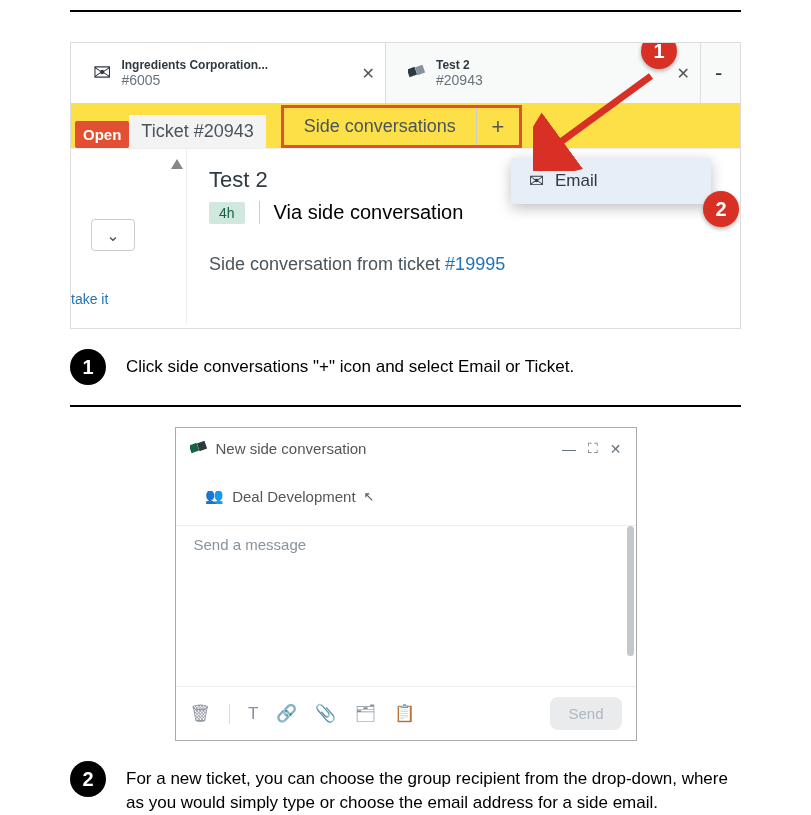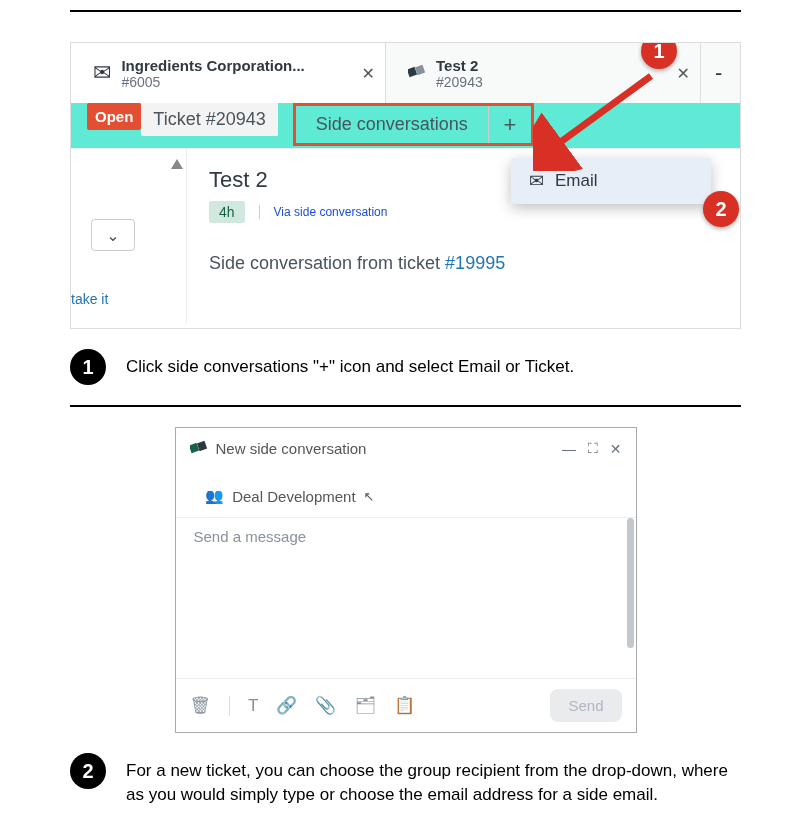--- a/index.html
+++ b/index.html
@@ -6,61 +6,61 @@
     .hr{border:0;border-top:2px solid #000;margin:0 60px 30px}
     .hr2{border:0;border-top:2px solid #000;margin:10px 60px 20px}
     .shot{position:relative;margin:0 60px;border:1px solid #ddd;background:#fff;overflow:hidden}
     .shot1{height:285px}
     .tabs{display:flex;align-items:stretch;background:#f8f9f9;height:60px}
     .tab{display:flex;align-items:center;padding:0 12px;border-right:1px solid #ddd;background:#fff;position:relative;flex:0 0 290px}
     .tab.active{background:#fff}
     .tab.inactive{background:#f8f9f9}
     .env{font-size:22px;margin:0 10px}
     .disc{font-size:16px;margin:0 10px}
-    .tt{font-size:15px;font-weight:600;color:#2f3941}
+    .tt{font-size:12px;font-weight:600;color:#2f3941}
     .tn{font-size:14px;color:#68737d}
     .tabx{position:absolute;right:10px;font-size:16px;color:#555;cursor:pointer}
     .dash{padding:0 14px;font-size:22px;color:#333;align-self:center}
-    .row2{display:flex;align-items:flex-start;height:45px;background:#5eead4;border-bottom:1px solid #eee;padding-left:16px}
+    .row2{display:flex;align-items:flex-end;height:45px;background:#fde047;border-bottom:1px solid #eee;padding-left:4px}
     .open{background:#e34f32;color:#fff;font-weight:700;padding:5px 8px;font-size:15px;border-radius:2px}
     .ticklabel{background:#f3f3f3;padding:6px 12px;font-size:18px;color:#49545c;margin-right:15px}
     .sideconv-wrap{display:flex;align-items:center;border:3px solid #e34f32;padding:0}
     .sideconv{padding:8px 20px;font-size:18px;color:#49545c;border-right:1px solid #ccc}
     .plus{width:42px;text-align:center;font-size:22px;color:#555;cursor:pointer}
     .content{display:flex}
     .left{width:115px;border-right:1px solid #eee;position:relative}
     .scroll{position:absolute;right:3px;top:10px;width:0;height:0;border-left:6px solid transparent;border-right:6px solid transparent;border-bottom:10px solid #888}
     .chev{margin:70px 0 0 20px;width:42px;height:30px;border:1px solid #ccc;border-radius:4px;display:flex;align-items:center;justify-content:center;font-size:16px;color:#555}
     .take{margin:40px 0 16px 0px;color:#1f73b7;font-size:14px}
     .main{flex:1;padding:18px 22px}
     .t2{font-size:22px;color:#2f3941;margin-bottom:8px}
     .meta{display:flex;align-items:center;gap:14px;margin-bottom:30px}
     .badge4h{background:#d1e8df;color:#186146;padding:3px 10px;font-size:14px;font-weight:400;border-radius:2px}
-    .via{color:#1d4ed8;font-size:12px;border-left:1px solid #ccc;padding-left:14px}
+    .via{color:#000000;font-size:20px;border-left:1px solid #ccc;padding-left:14px}
     .from{font-size:18px;color:#49545c}
     .link{color:#1f73b7}
     .dropdown{position:absolute;top:115px;left:440px;width:200px;background:#fff;box-shadow:0 4px 14px rgba(0,0,0,0.25);border-radius:3px;z-index:5}
     .ditem{display:flex;align-items:center;padding:12px 18px;font-size:17px;color:#2f3941;cursor:pointer}
     .ditem:first-child{background:#e8eef7}
     .ditem .ico{width:26px;font-size:18px}
     .marker{position:absolute;width:36px;height:36px;border-radius:50%;background:#d93025;color:#fff;font-weight:700;font-size:20px;display:flex;align-items:center;justify-content:center;box-shadow:0 2px 4px rgba(0,0,0,0.3);z-index:10}
     .m1{top:-10px;left:570px}
     .m2{top:148px;left:632px}
     .arrow{position:absolute;top:18px;left:462px;z-index:8}
     .step{display:flex;align-items:flex-start;gap:20px;margin:20px 60px}
     .stepnum{flex:0 0 36px;width:36px;height:36px;border-radius:50%;background:#000;color:#fff;font-weight:700;font-size:20px;display:flex;align-items:center;justify-content:center}
     .steptxt{font-size:17px;color:#000;line-height:1.4;padding-top:6px}
     .shot2{width:460px;margin:0 auto;border:1px solid #aaa;background:#fff;position:relative}
     .nscheader{display:flex;align-items:center;padding:12px 14px;font-size:15px;color:#555}
     .nsctitle{flex:1}
     .hicon{margin-left:12px;font-size:14px;color:#68737d;cursor:pointer}
     .inputwrap{margin:0 14px;border:2px solid #4f8dc7}
     .input{width:100%;box-sizing:border-box;border:0;padding:8px 10px;font-size:16px;outline:0}
     .sugg{margin:6px 14px 0;padding:12px 16px;font-size:15px;color:#555;display:flex;align-items:center;gap:8px;cursor:pointer}
-    .msg{margin:0 0 0;padding:10px 18px;color:#87929d;font-size:15px;height:140px;border-top:1px solid #eee;position:relative}
+    .msg{margin:8px 0 0;padding:10px 18px;color:#87929d;font-size:15px;height:140px;border-top:1px solid #eee;position:relative}
     .sbk{position:absolute;right:2px;top:0;width:7px;height:130px;background:#c2c8cc;border-radius:4px}
     .toolbar{display:flex;align-items:center;padding:10px 14px;border-top:1px solid #eee;gap:18px;color:#87929d;font-size:17px}
     .spacer{flex:1}
     .send{background:#e9ebed;color:#b0b7bf;padding:8px 18px;border-radius:8px;font-size:15px}
     .vsep{width:1px;height:20px;background:#ddd}
     svg.ticket-ico{width:18px;height:14px}
   </style>
 </head>
 <body>
 

